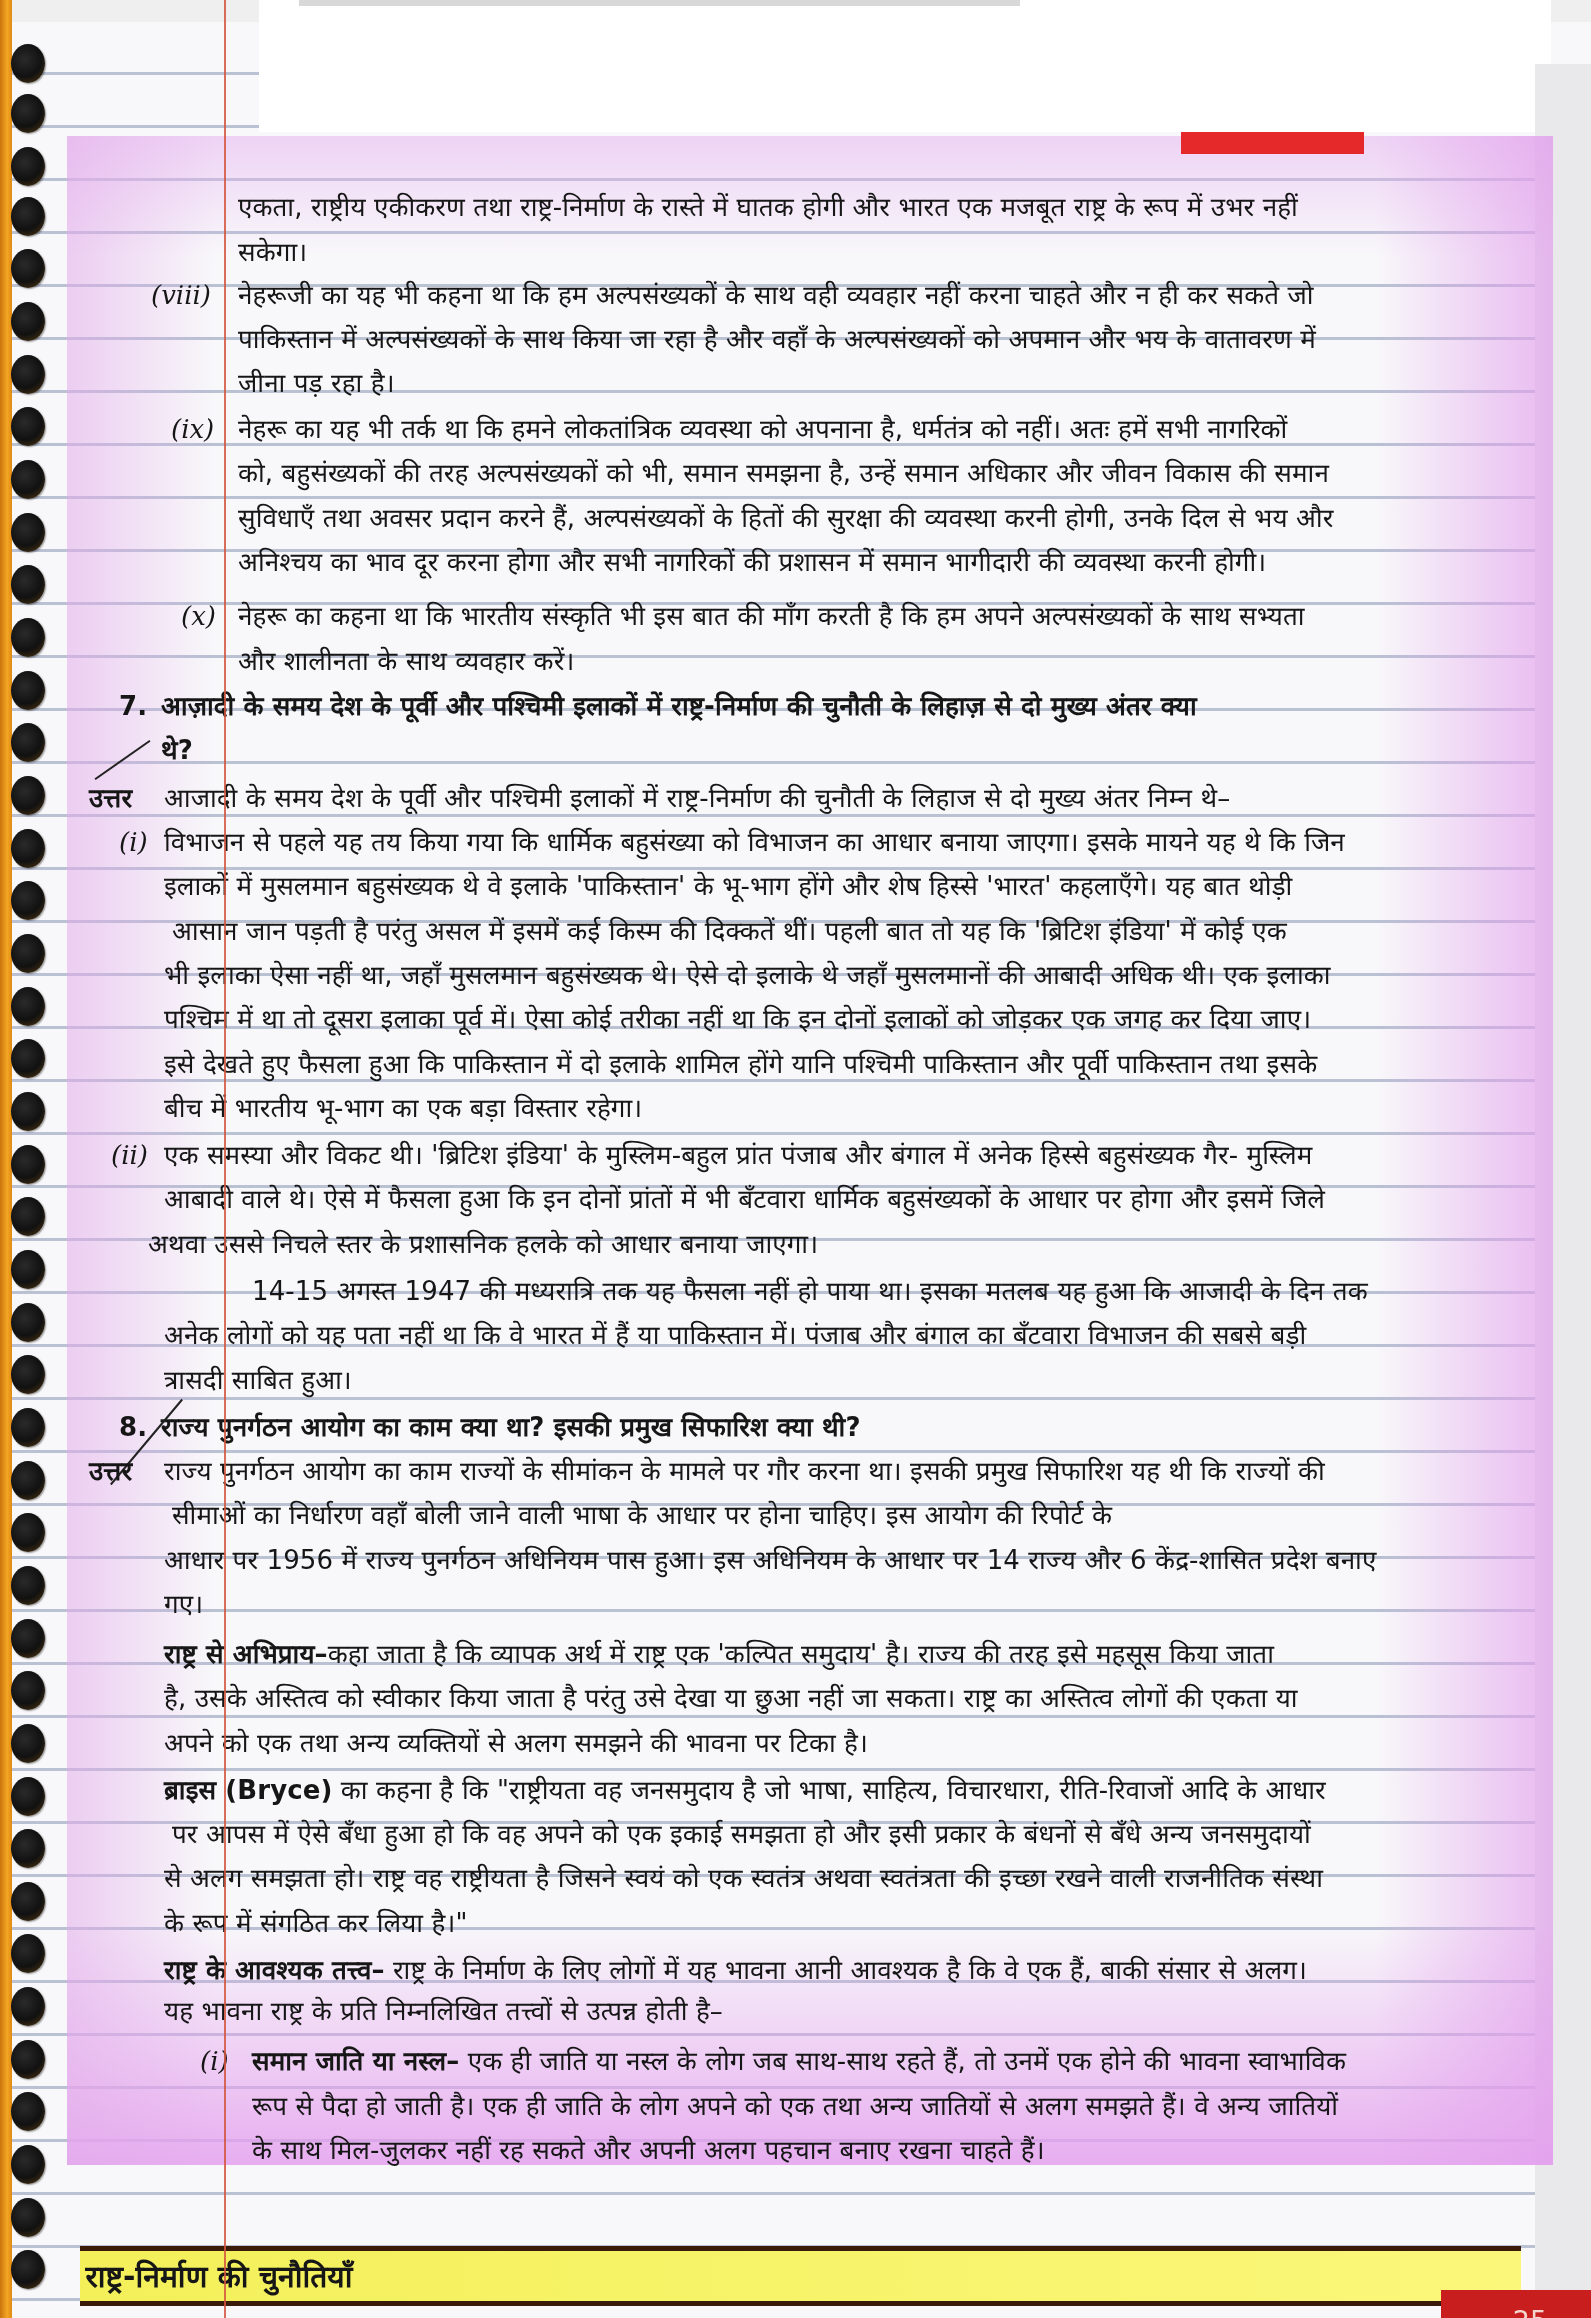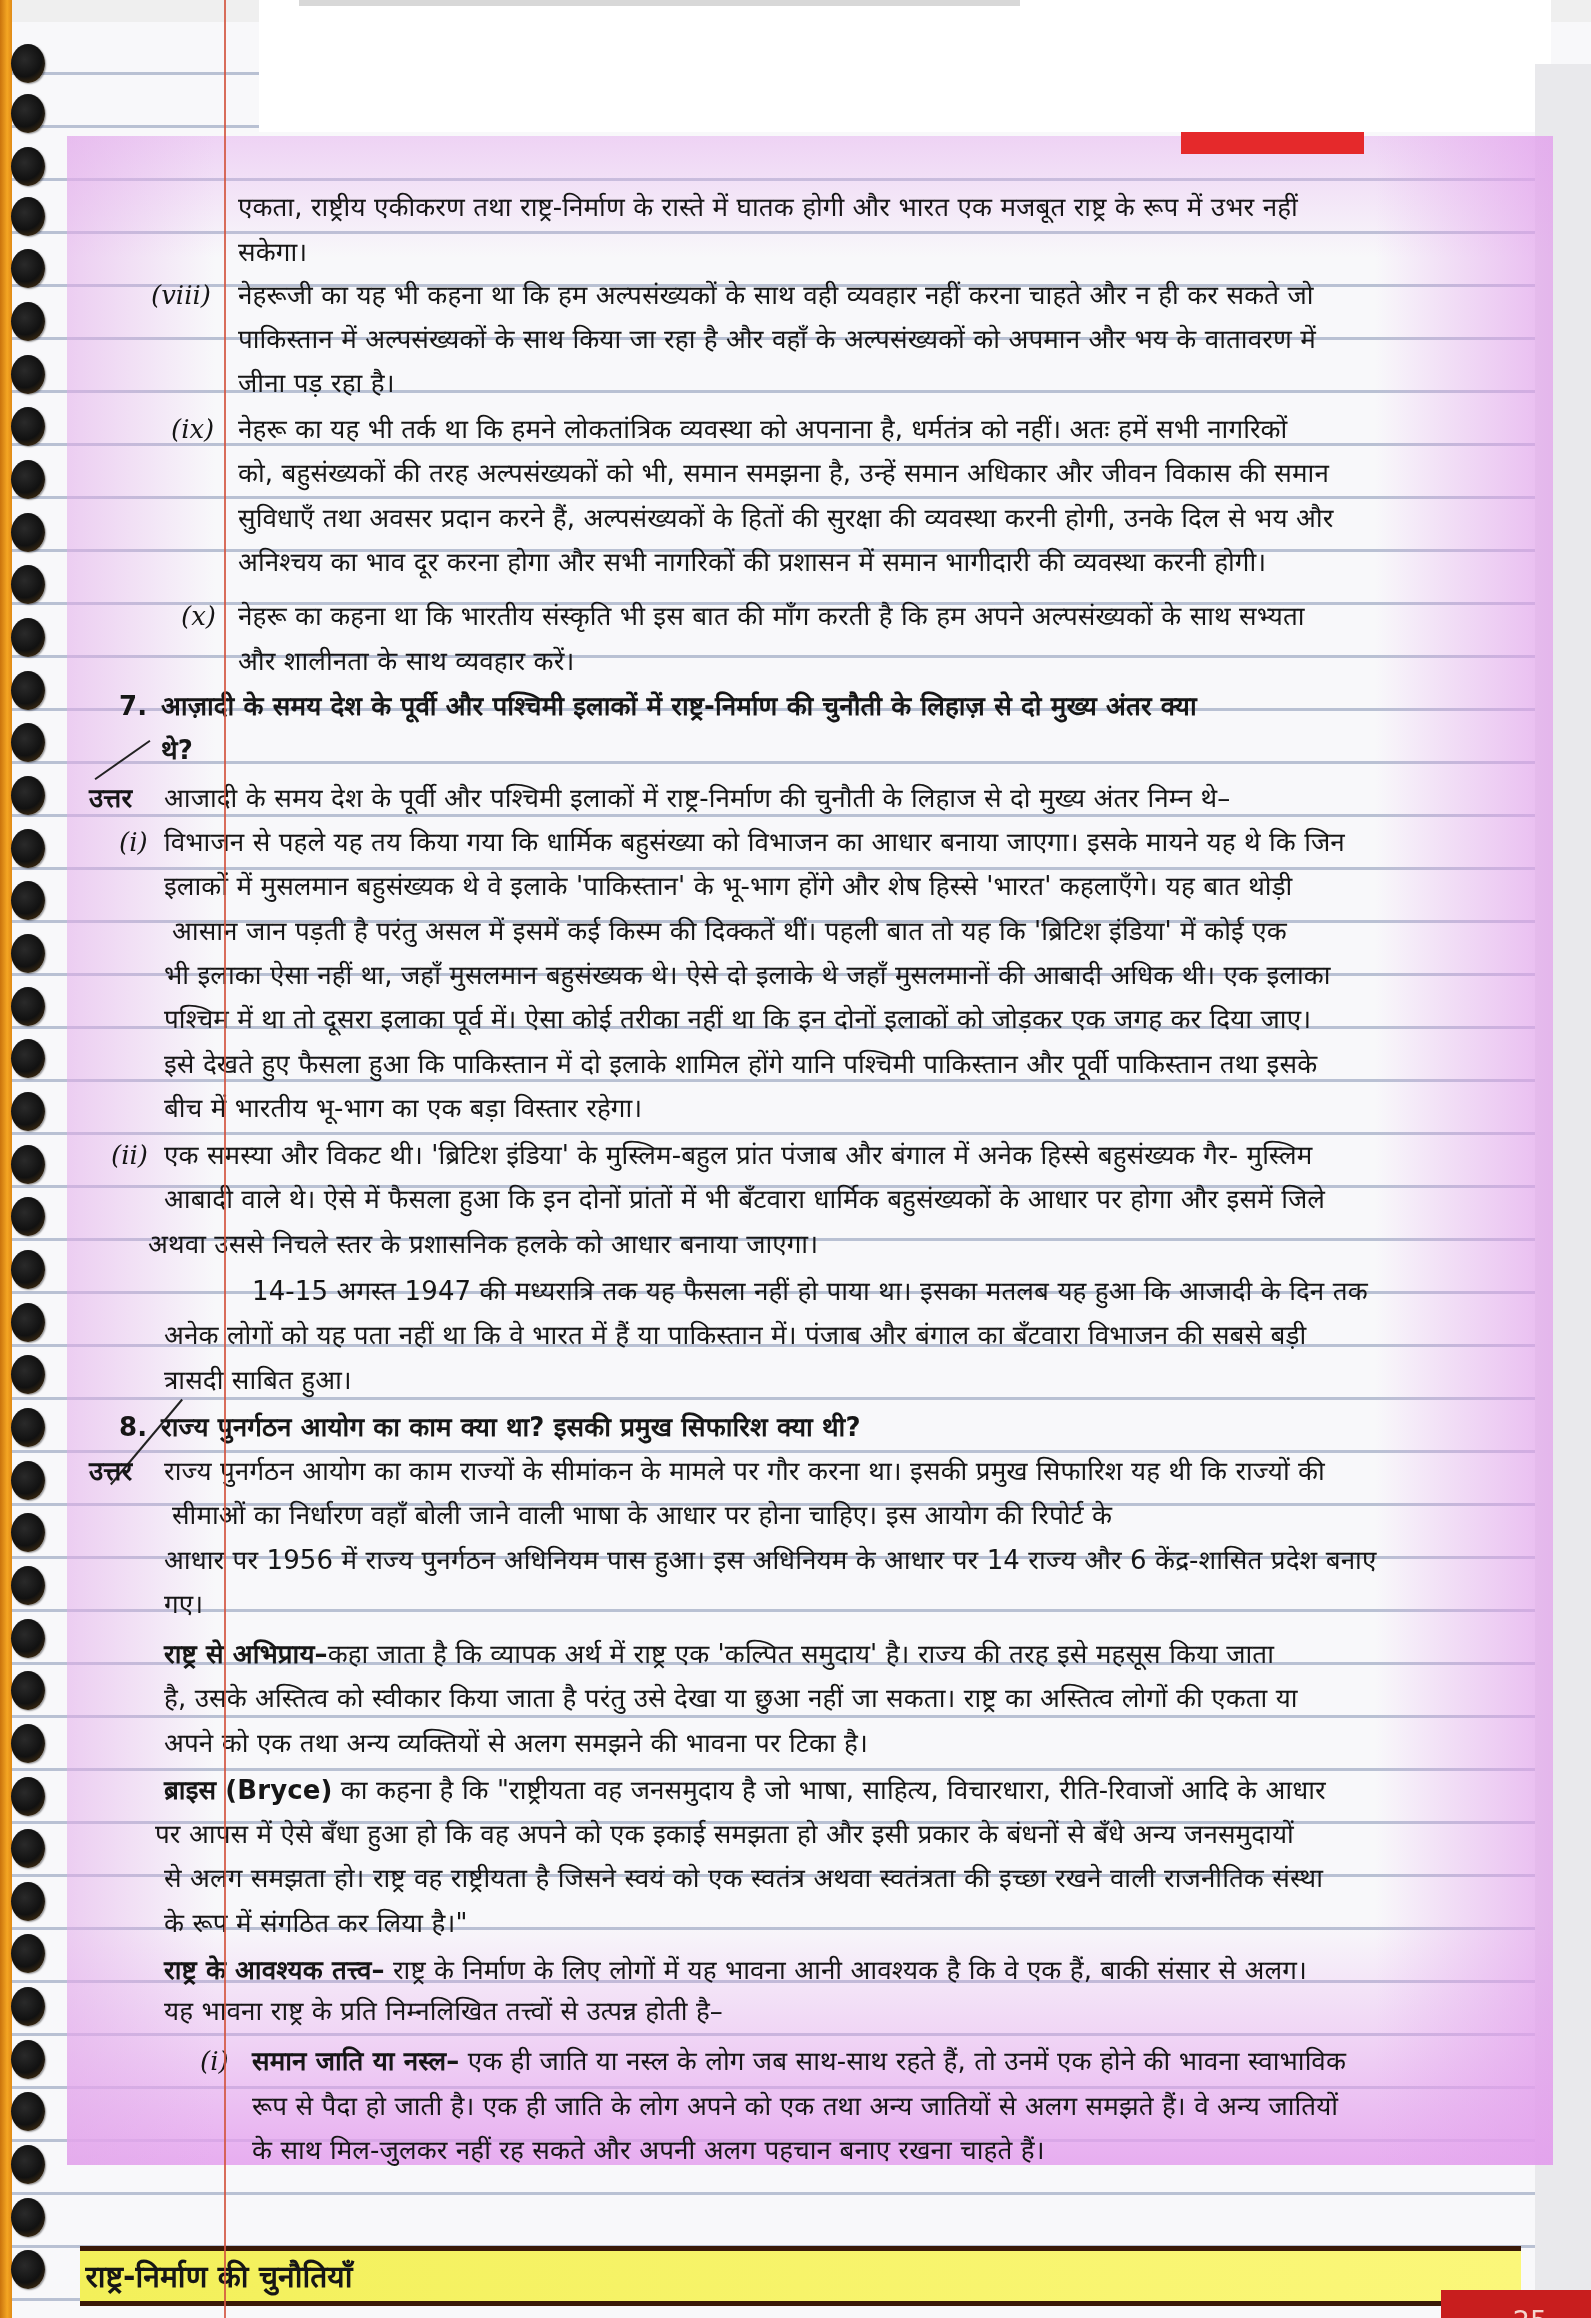--- a/index.html
+++ b/index.html
@@ -173,21 +173,21 @@
 </div>
 
 <div>
   <div class="line" style="left:164px;top:1638px"><b>राष्ट्र से अभिप्राय–</b><span>कहा जाता है कि व्यापक अर्थ में राष्ट्र एक 'कल्पित समुदाय' है। राज्य की तरह इसे महसूस किया जाता</span></div>
   <div class="line" style="left:164px;top:1682px">है, उसके अस्तित्व को स्वीकार किया जाता है परंतु उसे देखा या छुआ नहीं जा सकता। राष्ट्र का अस्तित्व लोगों की एकता या</div>
   <div class="line" style="left:164px;top:1727px">अपने को एक तथा अन्य व्यक्तियों से अलग समझने की भावना पर टिका है।</div>
 </div>
 
 <div>
   <div class="line" style="left:164px;top:1774px"><b>ब्राइस (Bryce)</b><span> का कहना है कि "राष्ट्रीयता वह जनसमुदाय है जो भाषा, साहित्य, विचारधारा, रीति-रिवाजों आदि के आधार</span></div>
-  <div class="line" style="left:155px;top:1818px">पर आपस में ऐसे बँधा हुआ हो कि वह अपने को एक इकाई समझता हो और इसी प्रकार के बंधनों से बँधे अन्य जनसमुदायों</div>
+  <div class="line" style="left:172px;top:1818px">पर आपस में ऐसे बँधा हुआ हो कि वह अपने को एक इकाई समझता हो और इसी प्रकार के बंधनों से बँधे अन्य जनसमुदायों</div>
   <div class="line" style="left:164px;top:1862px">से अलग समझता हो। राष्ट्र वह राष्ट्रीयता है जिसने स्वयं को एक स्वतंत्र अथवा स्वतंत्रता की इच्छा रखने वाली राजनीतिक संस्था</div>
   <div class="line" style="left:164px;top:1907px">के रूप में संगठित कर लिया है।"</div>
 </div>
 
 <div>
   <div class="line" style="left:164px;top:1954px"><b>राष्ट्र के आवश्यक तत्त्व–</b><span> राष्ट्र के निर्माण के लिए लोगों में यह भावना आनी आवश्यक है कि वे एक हैं, बाकी संसार से अलग।</span></div>
   <div class="line" style="left:164px;top:1995px">यह भावना राष्ट्र के प्रति निम्नलिखित तत्त्वों से उत्पन्न होती है–</div>
   <div class="label" style="left:200px;top:2045px">(i)</div>
   <div class="line" style="left:252px;top:2045px"><b>समान जाति या नस्ल–</b><span> एक ही जाति या नस्ल के लोग जब साथ-साथ रहते हैं, तो उनमें एक होने की भावना स्वाभाविक</span></div>
   <div class="line" style="left:252px;top:2090px">रूप से पैदा हो जाती है। एक ही जाति के लोग अपने को एक तथा अन्य जातियों से अलग समझते हैं। वे अन्य जातियों</div>

